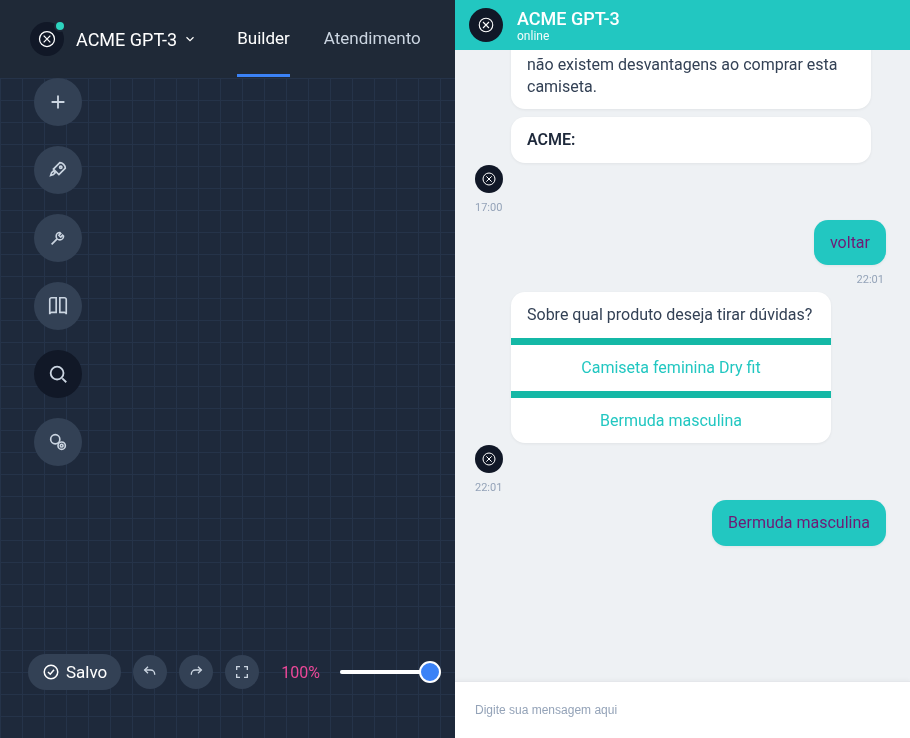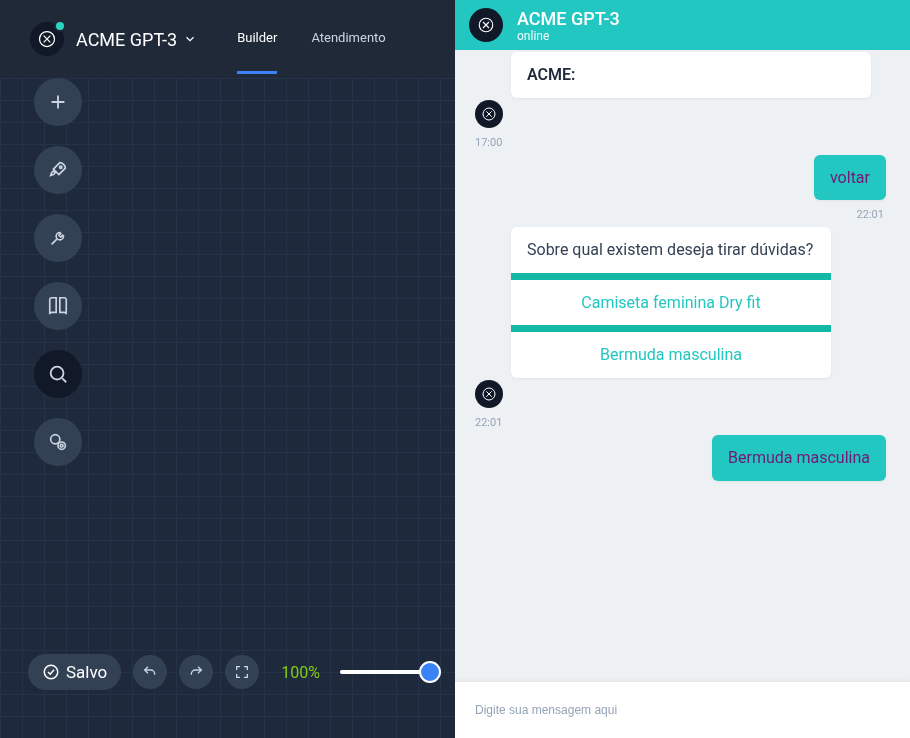--- a/index.html
+++ b/index.html
@@ -56,21 +56,21 @@
     align-items: center;
     gap: 6px;
   }
   .tabs {
     display: flex;
     gap: 34px;
     margin-left: 40px;
   }
   .tab {
     color: #cbd5e1;
-    font-size: 13px;
+    font-size: 17px;
     padding: 26px 0;
     cursor: pointer;
   }
   .tab.active {
     color: #fff;
     border-bottom: 3px solid #3b82f6;
   }
   .canvas {
     flex: 1;
     position: relative;
@@ -122,21 +122,21 @@
     width: 34px; height: 34px;
     border-radius: 50%;
     background: #334155;
     border: none;
     display: flex;
     align-items: center;
     justify-content: center;
     cursor: pointer;
   }
   .zoom-label {
-    color: #84cc16;
+    color: #ec4899;
     font-size: 16px;
     margin-left: 10px;
   }
   .slider {
     position: relative;
     width: 100px;
     height: 4px;
     background: #64748b;
     border-radius: 2px;
     margin-left: 8px;
@@ -194,21 +194,21 @@
     background: #111827;
     display: inline-flex;
     align-items: center;
     justify-content: center;
     flex-shrink: 0;
   }
   .avatar-lg { width: 34px; height: 34px; }
   .stack { display: flex; flex-direction: column; gap: 8px; }
   .bubble {
     background: #fff;
-    border-radius: 6px;
+    border-radius: 14px;
     padding: 12px 16px;
     box-shadow: 0 1px 3px rgba(0,0,0,0.06);
     max-width: 360px;
     box-sizing: border-box;
     color: #334155;
     font-size: 16px;
     line-height: 1.35;
   }
   .bubble .sender { font-weight: 600; color: #1e293b; }
   .bubble.user {
@@ -367,20 +367,23 @@
         <div class="title">ACME GPT-3</div>
         <div class="status">online</div>
       </div>
     </div>
 
     <div class="chat-body">
 
       <div class="row">
         <span style="width:28px;flex-shrink:0"></span>
         <div class="stack" style="width:100%;max-width:360px">
+          <div class="bubble" style="border-top-left-radius:0;border-top-right-radius:0;margin-top:-10px">
+            <span>não existem desvantagens ao comprar esta camiseta.</span>
+          </div>
           <div class="bubble">
             <div class="sender">ACME:</div>
           </div>
         </div>
       </div>
       <div class="row" style="margin-top:-4px">
         <span class="avatar">
           <svg class="ai-icon-svg" width="16" height="16" viewBox="0 0 24 24" fill="none" stroke="#fff" stroke-width="1.5">
               <circle cx="12" cy="12" r="9"></circle>
               <path d="M8 8l8 8M16 8l-8 8"></path>
@@ -394,21 +397,21 @@
         <div class="bubble user">
           <span>voltar</span>
         </div>
       </div>
       <div class="time right">22:01</div>
 
       <div class="row">
         <span style="width:28px;flex-shrink:0"></span>
         <div class="stack" style="width:100%;max-width:360px">
           <div class="bubble options" style="max-width:320px;padding:0">
-            <div style="padding:12px 16px">Sobre qual existem deseja tirar dúvidas?</div>
+            <div style="padding:12px 16px">Sobre qual produto deseja tirar dúvidas?</div>
             <div class="option-btn">Camiseta feminina Dry fit</div>
             <div class="option-btn">Bermuda masculina</div>
           </div>
         </div>
       </div>
       <div class="row" style="margin-top:-4px">
         <span class="avatar">
           <svg class="ai-icon-svg" width="16" height="16" viewBox="0 0 24 24" fill="none" stroke="#fff" stroke-width="1.5">
               <circle cx="12" cy="12" r="9"></circle>
               <path d="M8 8l8 8M16 8l-8 8"></path>

